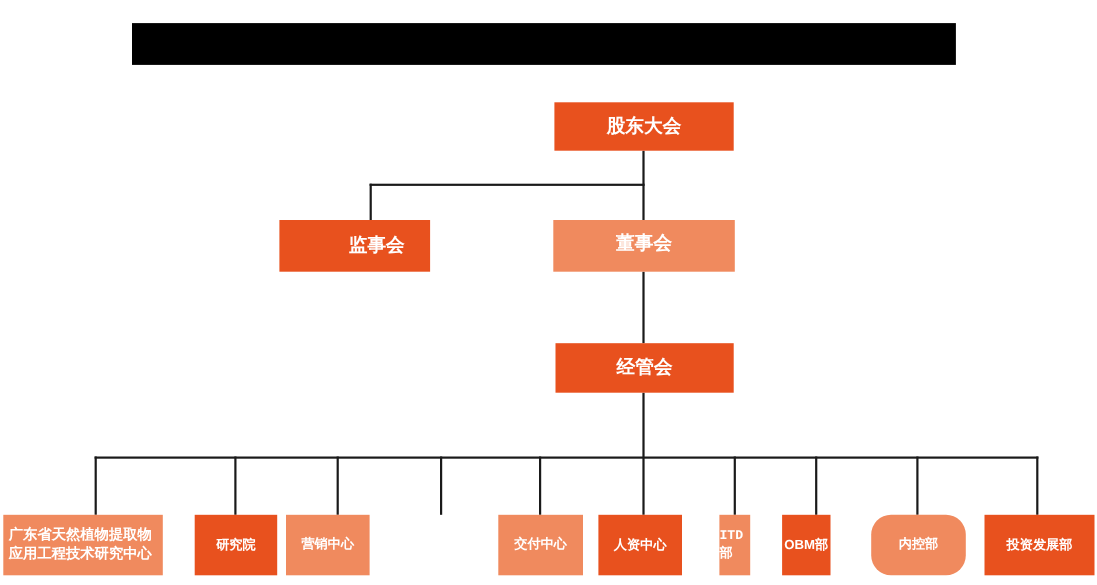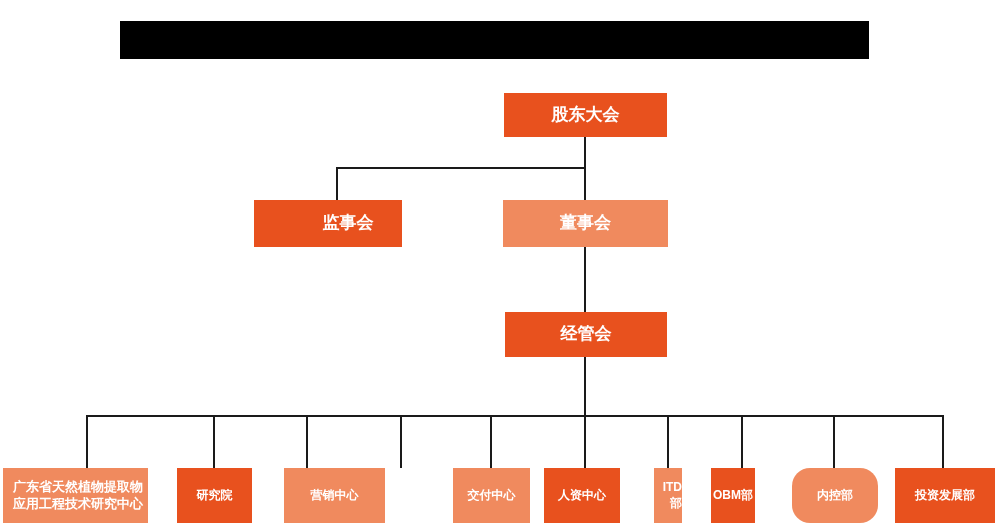--- a/index.html
+++ b/index.html
@@ -23,40 +23,40 @@
     position:absolute;
     left:120px;top:21px;width:749px;height:38px;
     background:var(--bar);
   }
   .node{
     position:absolute;
     display:flex;align-items:center;justify-content:center;
     color:var(--text);
     font-weight:700;
     font-size:17px;
-    text-align:right;
+    text-align:left;
     line-height:1.3;
   }
   .dark{background:var(--primary);}
-  .light{background:var(--secondary);}
+  .light{background:var(--secondary);font-family:Liberation Mono, monospace;}
   .line{position:absolute;background:var(--line);}
 
   
   .n-shareholders{left:504px;top:93px;width:163px;height:44px;}
   
-  .n-supervisory{left:254px;top:200px;width:148px;height:47px;padding-left:40px;}
+  .n-supervisory{left:254px;top:200px;width:137px;height:47px;padding-left:40px;}
   .n-board{left:503px;top:200px;width:165px;height:47px;}
   
   .n-management{left:505px;top:312px;width:162px;height:45px;}
 
   
   .dept{top:468px;height:55px;font-size:12px;}
   .d1{left:3px;width:145px;font-size:13px;padding:0 5px;}
   .d2{left:177px;width:75px;}
-  .d3{left:284px;width:101px;}
+  .d3{left:260px;width:76px;}
   .d4{left:363px;width:75px;}
   .d5{left:453px;width:77px;}
   .d6{left:544px;width:76px;}
   .d7{left:654px;width:28px;}
   .d8{left:711px;width:44px;}
   .d9{left:792px;width:86px;border-radius:18px;}
   .d10{left:895px;width:100px;}
 
   
   .v-root{left:584px;top:137px;width:2px;height:63px;}

